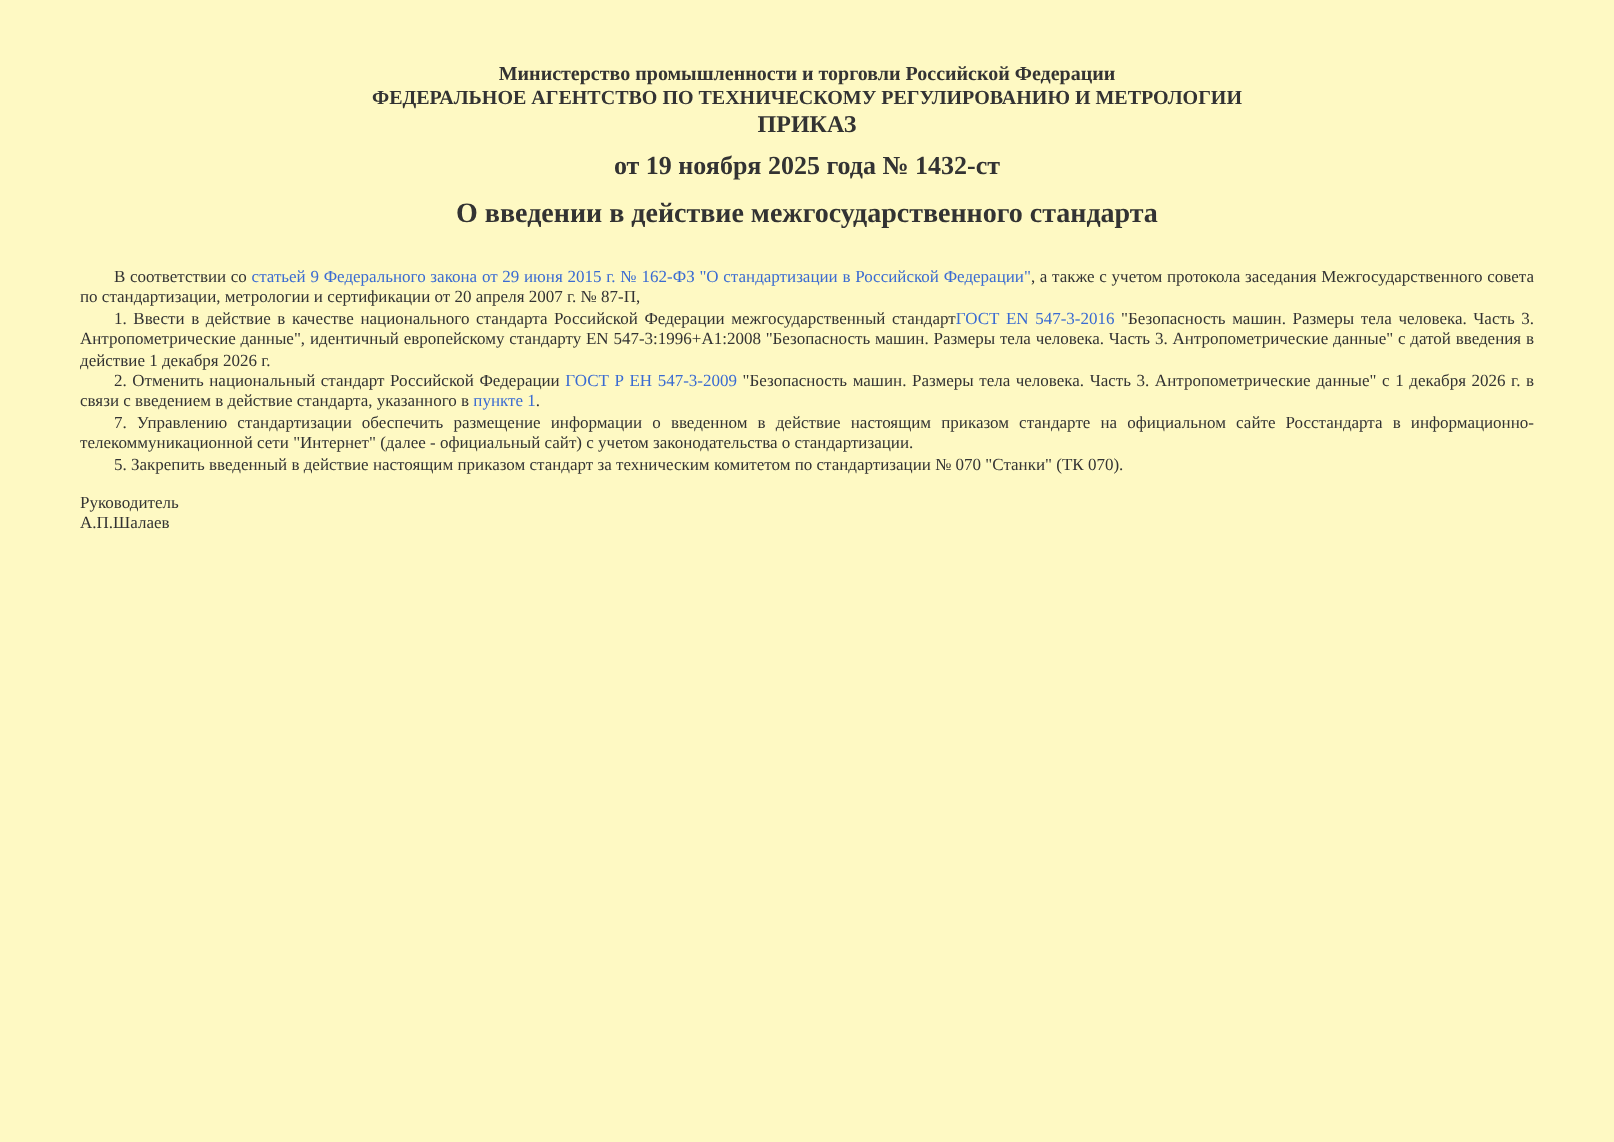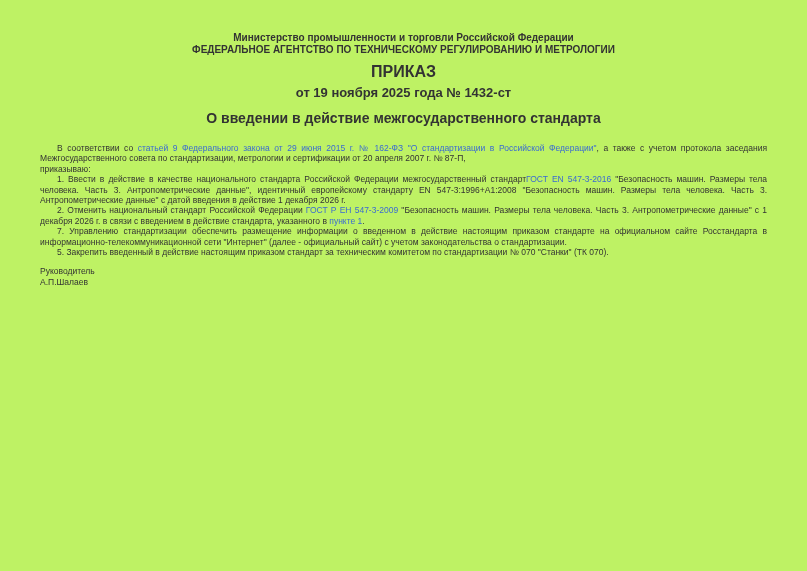--- a/index.html
+++ b/index.html
@@ -4,39 +4,38 @@
 <style>
   html, body {
     margin: 0;
     padding: 0;
     background: #ffffff;
   }
   .page {
     position: relative;
     width: 807px;
     height: 571px;
-    background: #bef264;
-    font-family: Liberation Sans, sans-serif;
+    background: #fef9c3;
+    font-family: Liberation Serif, serif;
     color: #333333;
     overflow: hidden;
     box-sizing: border-box;
     padding: 32px 40px 0 40px;
   }
   .doc-header {
     text-align: center;
     font-weight: bold;
   }
   .hdr-line {
     font-size: 10px;
     line-height: 12px;
   }
   .doc-type {
-    font-size: 16px;
+    font-size: 12px;
     line-height: 12px;
-    margin-top: 10px;
   }
   .doc-date {
     font-size: 13px;
     line-height: 12px;
     margin-top: 9px;
   }
   .doc-title {
     font-size: 14px;
     line-height: 12px;
     margin-top: 13px;
@@ -77,21 +76,20 @@
   <div class="doc-header">
     <div class="hdr-line">Министерство промышленности и торговли Российской Федерации</div>
     <div class="hdr-line">ФЕДЕРАЛЬНОЕ АГЕНТСТВО ПО ТЕХНИЧЕСКОМУ РЕГУЛИРОВАНИЮ И МЕТРОЛОГИИ</div>
     <div class="doc-type">ПРИКАЗ</div>
     <div class="doc-date">от 19 ноября 2025 года № 1432-ст</div>
     <div class="doc-title">О введении в действие межгосударственного стандарта</div>
   </div>
 
   <div class="doc-body">
       <p class="para indent"><span>В соответствии со </span><span class="doc-link" style="color: rgb(58, 107, 210);">статьей 9 Федерального закона от 29 июня 2015 г. № 162-ФЗ "О стандартизации в Российской Федерации"</span><span>, а также с учетом протокола заседания Межгосударственного совета по стандартизации, метрологии и сертификации от 20 апреля 2007 г. № 87-П,</span></p>
-      <p class="para"><span>приказываю:</span></p>
       <p class="para indent"><span>1. Ввести в действие в качестве национального стандарта Российской Федерации межгосударственный стандарт</span><span class="doc-link" style="color: rgb(58, 107, 210);">ГОСТ EN 547-3-2016</span><span> "Безопасность машин. Размеры тела человека. Часть 3. Антропометрические данные", идентичный европейскому стандарту EN 547-3:1996+A1:2008 "Безопасность машин. Размеры тела человека. Часть 3. Антропометрические данные" с датой введения в действие 1 декабря 2026 г.</span></p>
       <p class="para indent"><span>2. Отменить национальный стандарт Российской Федерации </span><span class="doc-link" style="color: rgb(58, 107, 210);">ГОСТ Р ЕН 547-3-2009</span><span> "Безопасность машин. Размеры тела человека. Часть 3. Антропометрические данные" с 1 декабря 2026 г. в связи с введением в действие стандарта, указанного в </span><span class="doc-link" style="color: rgb(58, 107, 210);">пункте 1</span><span>.</span></p>
       <p class="para indent"><span>7. Управлению стандартизации обеспечить размещение информации о введенном в действие настоящим приказом стандарте на официальном сайте Росстандарта в информационно-телекоммуникационной сети "Интернет" (далее - официальный сайт) с учетом законодательства о стандартизации.</span></p>
       <p class="para indent"><span>5. Закрепить введенный в действие настоящим приказом стандарт за техническим комитетом по стандартизации № 070 "Станки" (ТК 070).</span></p>
     </div>
 
   <div class="signature">
     <p class="sig-line">Руководитель</p>
     <p class="sig-line">А.П.Шалаев</p>
   </div>

